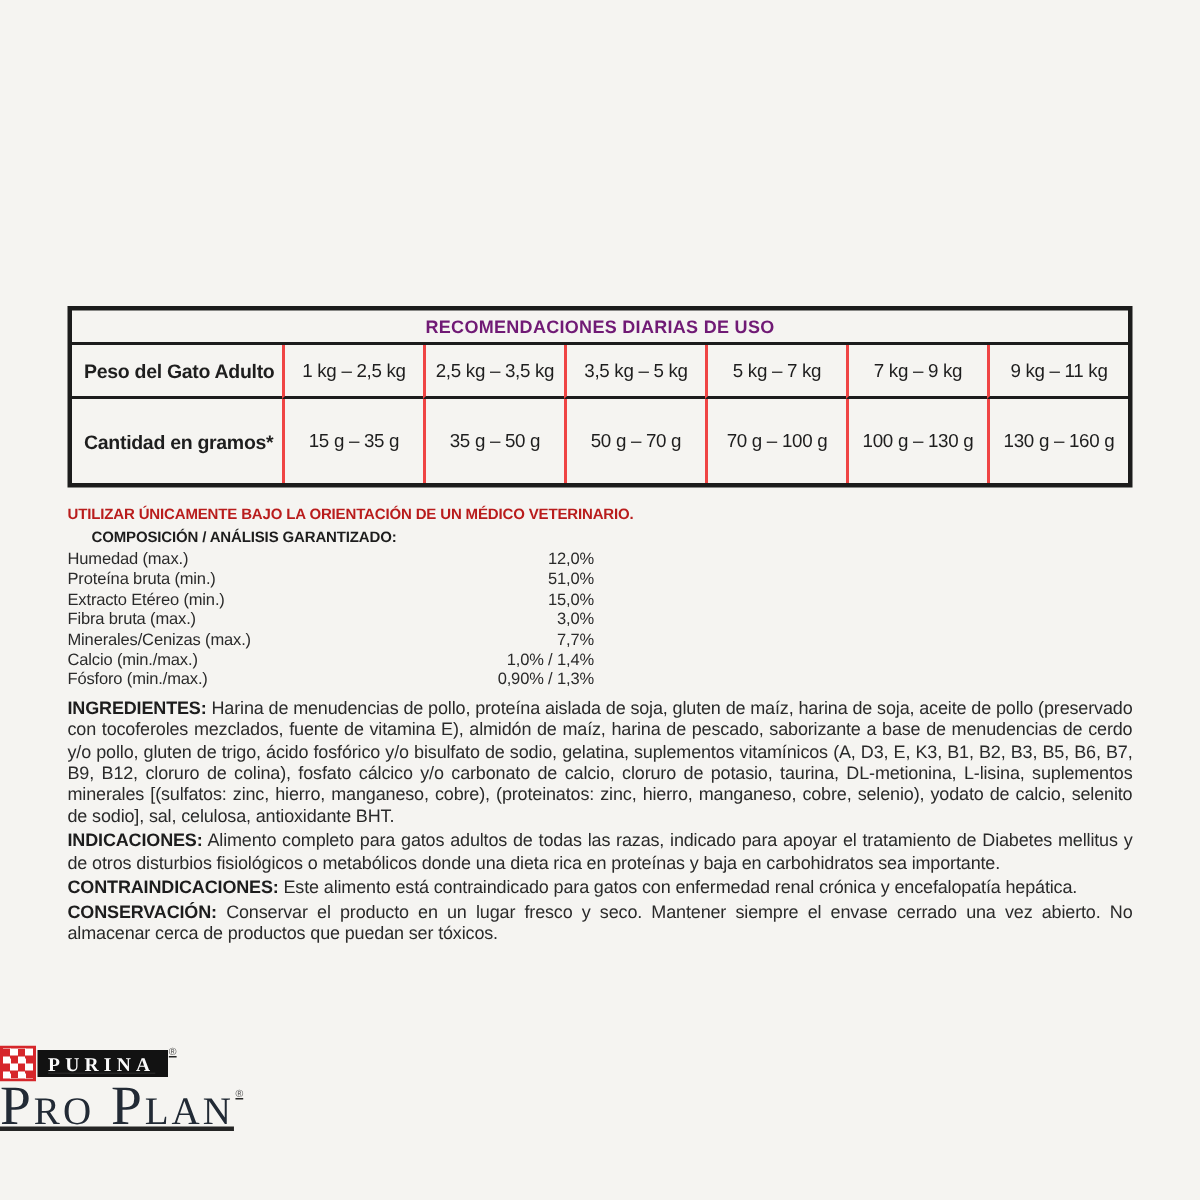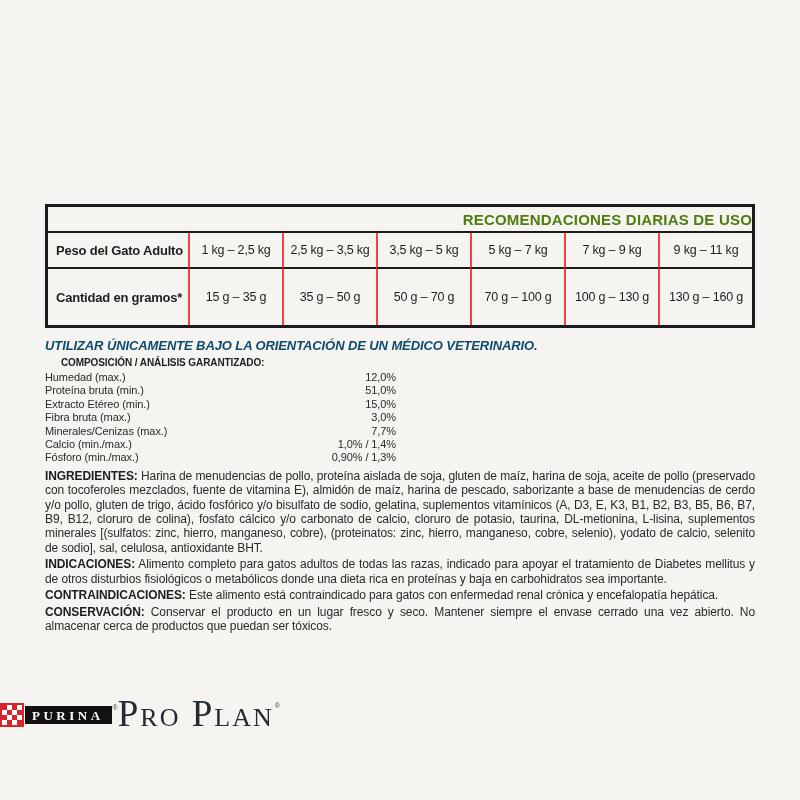--- a/index.html
+++ b/index.html
@@ -12,46 +12,46 @@
 
   
   .usage-table {
     position:absolute; left:45px; top:204px; width:710px;
     box-sizing:border-box; border:3px solid #1c1c1c;
     display:grid; grid-template-columns:140px repeat(6,1fr);
     background:#f5f4f1;
   }
   .ut-title {
     grid-column:1/-1; border-bottom:2px solid #1c1c1c;
-    text-align:right; font-weight:bold; font-size:15px;
-    letter-spacing:.2px; padding:4px 0 3px; color:#4d7c0f;
+    text-align:center; font-weight:bold; font-size:12px;
+    letter-spacing:.2px; padding:4px 0 3px; color:#701a75;
   }
   .ut-cell {
     display:flex; align-items:center; justify-content:center;
     font-size:12.5px; text-align:right; padding:2px 1px;
     box-sizing:border-box; color:#1e1e1e; letter-spacing:-.2px;
   }
   .ut-cell:not(.c0){ border-left:2px solid #ef4444; }
   .c0 { justify-content:flex-start; padding-left:8px; font-weight:bold; font-size:13px; }
   .row1 { height:36px; border-bottom:2px solid #1c1c1c; }
   .row2 { height:56px; }
 
   
   .textblock { position:absolute; left:45px; top:338px; width:710px; letter-spacing:-.1px; }
-  .vet  { font-size:13px; font-weight:bold; margin:0 0 4px; color:#0c4a6e;font-style:italic; }
+  .vet  { font-size:10px; font-weight:bold; margin:0 0 4px; color:#b91c1c; }
   .comp-head { font-size:10px; font-weight:bold; margin:0 16px 3px; color:#1d1d1d; }
   .comp-rows { width:351px; font-size:11px; line-height:13.4px; color:#2a2a2a; }
   .comp-row { display:flex; justify-content:space-between; }
   .paras { margin-top:4px; font-size:12px; line-height:14.4px; text-align:justify; color:#2a2a2a; }
   .para { margin:0 0 2px; }
   .para b { font-weight:bold; color:#1d1d1d; }
 
   
   .logo { position:absolute; left:0; top:697px; width:800px;
-          display:flex; flex-direction:row; align-items:center; }
+          display:flex; flex-direction:column; align-items:flex-start;text-decoration:underline; }
   .bar-row { display:flex; align-items:flex-start; }
   .checker-outer {
     width:24px; height:24px; box-sizing:border-box;
     background:#d6262b; border:2px solid #d6262b; outline:1px solid #f5f4f1;
     position:relative; z-index:2;
   }
   .checker-inner {
     width:100%; height:100%;
     background-image:conic-gradient(#ffffff 25%, #d6262b 0 50%, #ffffff 0 75%, #d6262b 0);
     background-size:10px 10px;

